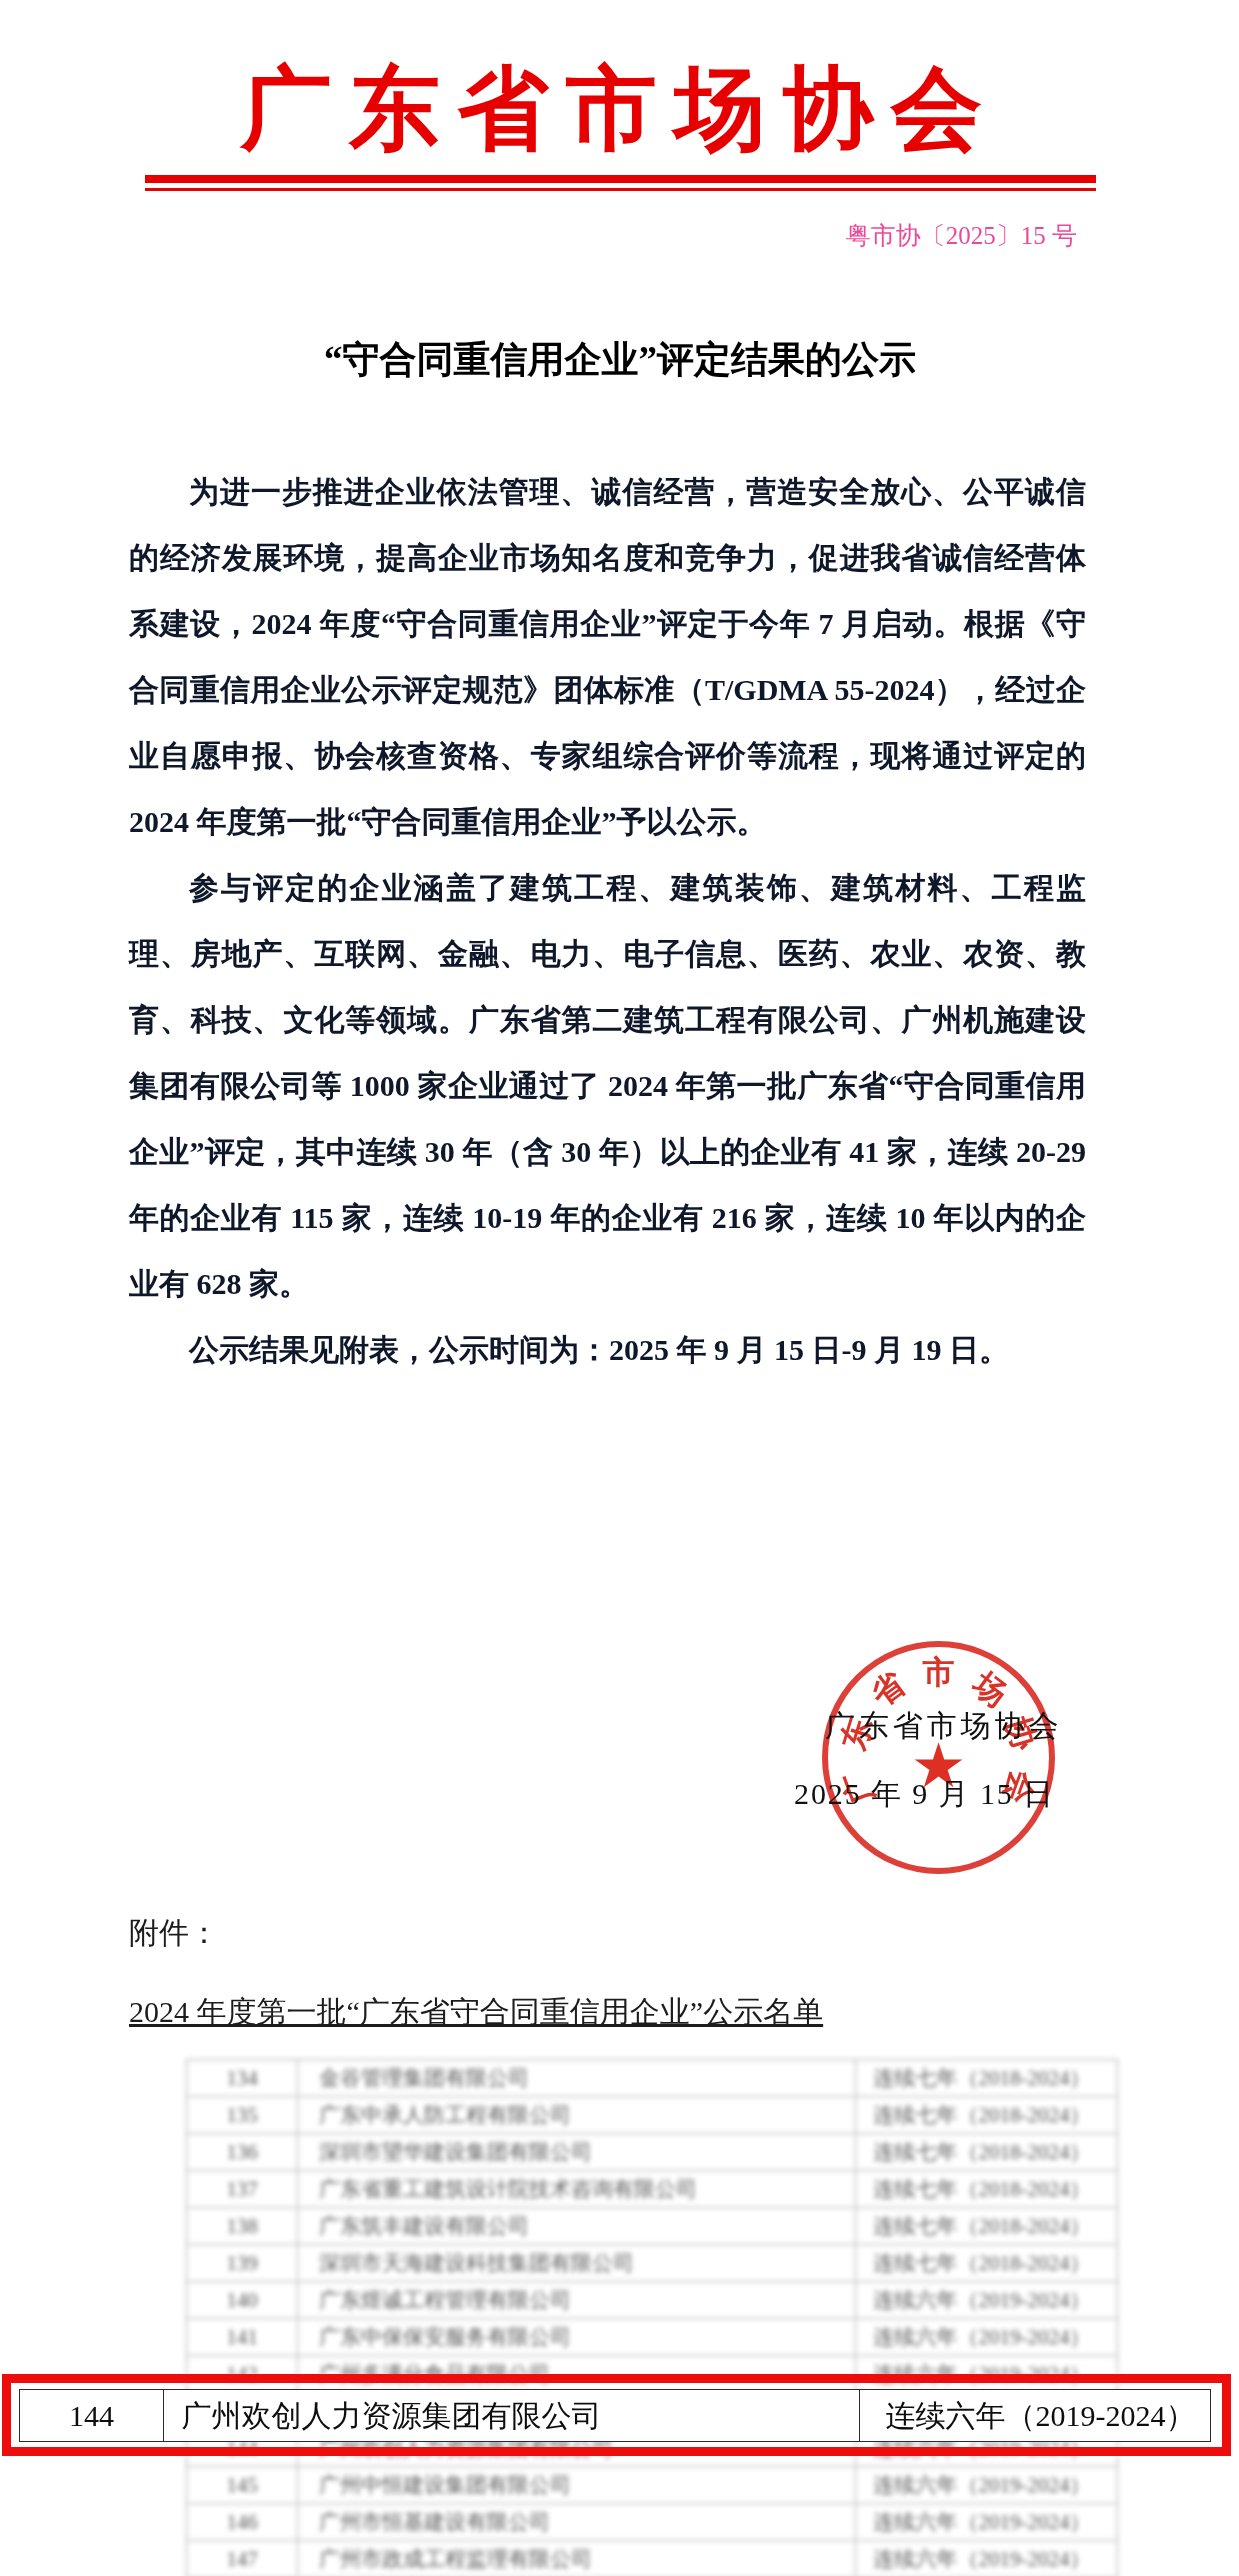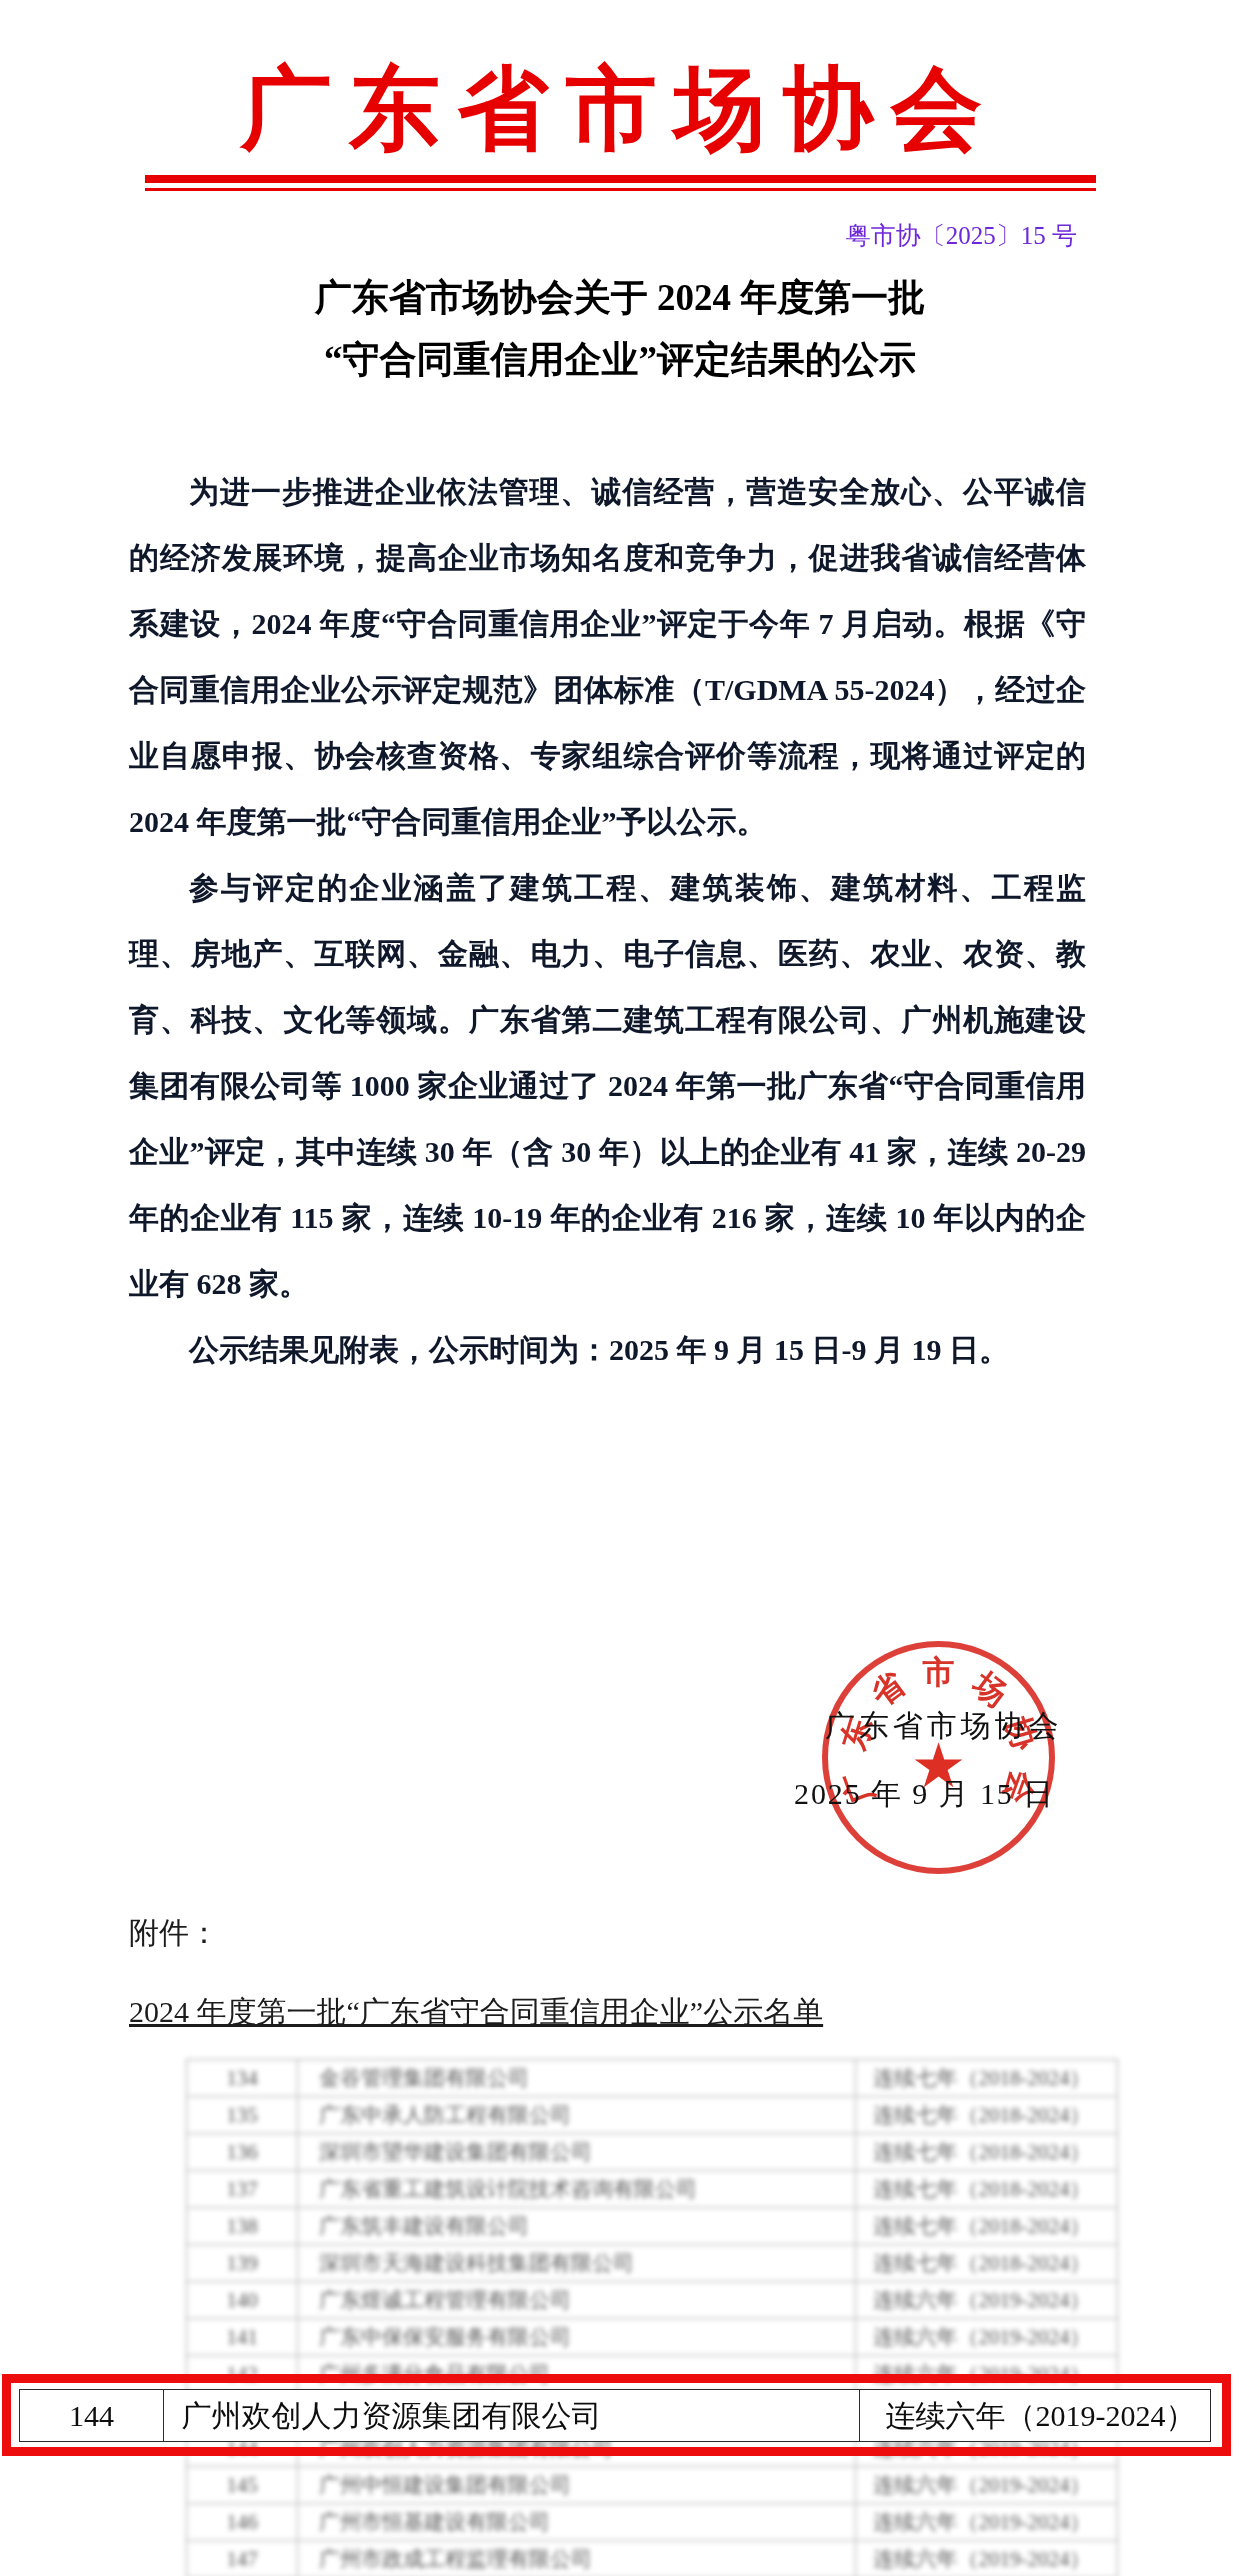--- a/index.html
+++ b/index.html
@@ -10,21 +10,21 @@
   }
   .abs{position:absolute;}
   
   #org-header{
     left:0;top:48px;width:1240px;text-align:center;
     font-size:91px;font-weight:bold;color:#e60000;
     letter-spacing:17.4px;white-space:nowrap;
   }
   #rule-thick{left:145px;top:175px;width:951px;height:7.7px;background:#e60000;}
   #rule-thin{left:145px;top:188px;width:951px;height:2.9px;background:#e60000;}
-  #doc-number{left:0;top:219px;width:1077px;text-align:right;font-size:25px;color:#6d28d9;}
+  #doc-number{left:0;top:219px;width:1077px;text-align:right;font-size:25px;color:#ec4899;}
   
   .doc-title{left:0;width:1240px;text-align:center;font-size:37px;font-weight:bold;color:#000;white-space:nowrap;}
   #doc-title-1{top:273px;}
   #doc-title-2{top:335px;}
   
   #body-block{
     left:129px;top:459px;width:957px;
     font-size:30px;line-height:66px;text-align:justify;color:#0f172a;font-weight:bold;
   }
   #body-block p{margin:0;text-indent:2em;}
@@ -76,21 +76,20 @@
 </head>
 <body>
 
 <div id="page">
 
   <div id="org-header" class="abs">广东省市场协会</div>
   <div id="rule-thick" class="abs"></div>
   <div id="rule-thin" class="abs"></div>
   <div id="doc-number" class="abs">粤市协〔2025〕15 号</div>
 
-  <div id="doc-title-1" class="abs doc-title">广东省市场协会关于 2024 年度第一批</div>
   <div id="doc-title-2" class="abs doc-title">“守合同重信用企业”评定结果的公示</div>
 
   <div id="body-block" class="abs">
     <p>为进一步推进企业依法管理、诚信经营，营造安全放心、公平诚信的经济发展环境，提高企业市场知名度和竞争力，促进我省诚信经营体系建设，2024 年度“守合同重信用企业”评定于今年 7 月启动。根据《守合同重信用企业公示评定规范》团体标准（T/GDMA 55-2024），经过企业自愿申报、协会核查资格、专家组综合评价等流程，现将通过评定的 2024 年度第一批“守合同重信用企业”予以公示。</p>
     <p>参与评定的企业涵盖了建筑工程、建筑装饰、建筑材料、工程监理、房地产、互联网、金融、电力、电子信息、医药、农业、农资、教育、科技、文化等领域。广东省第二建筑工程有限公司、广州机施建设集团有限公司等 1000 家企业通过了 2024 年第一批广东省“守合同重信用企业”评定，其中连续 30 年（含 30 年）以上的企业有 41 家，连续 20-29 年的企业有 115 家，连续 10-19 年的企业有 216 家，连续 10 年以内的企业有 628 家。</p>
     <p>公示结果见附表，公示时间为：2025 年 9 月 15 日-9 月 19 日。</p>
   </div>
 
   <div id="seal" class="abs">
     <span id="seal-star">★</span>

